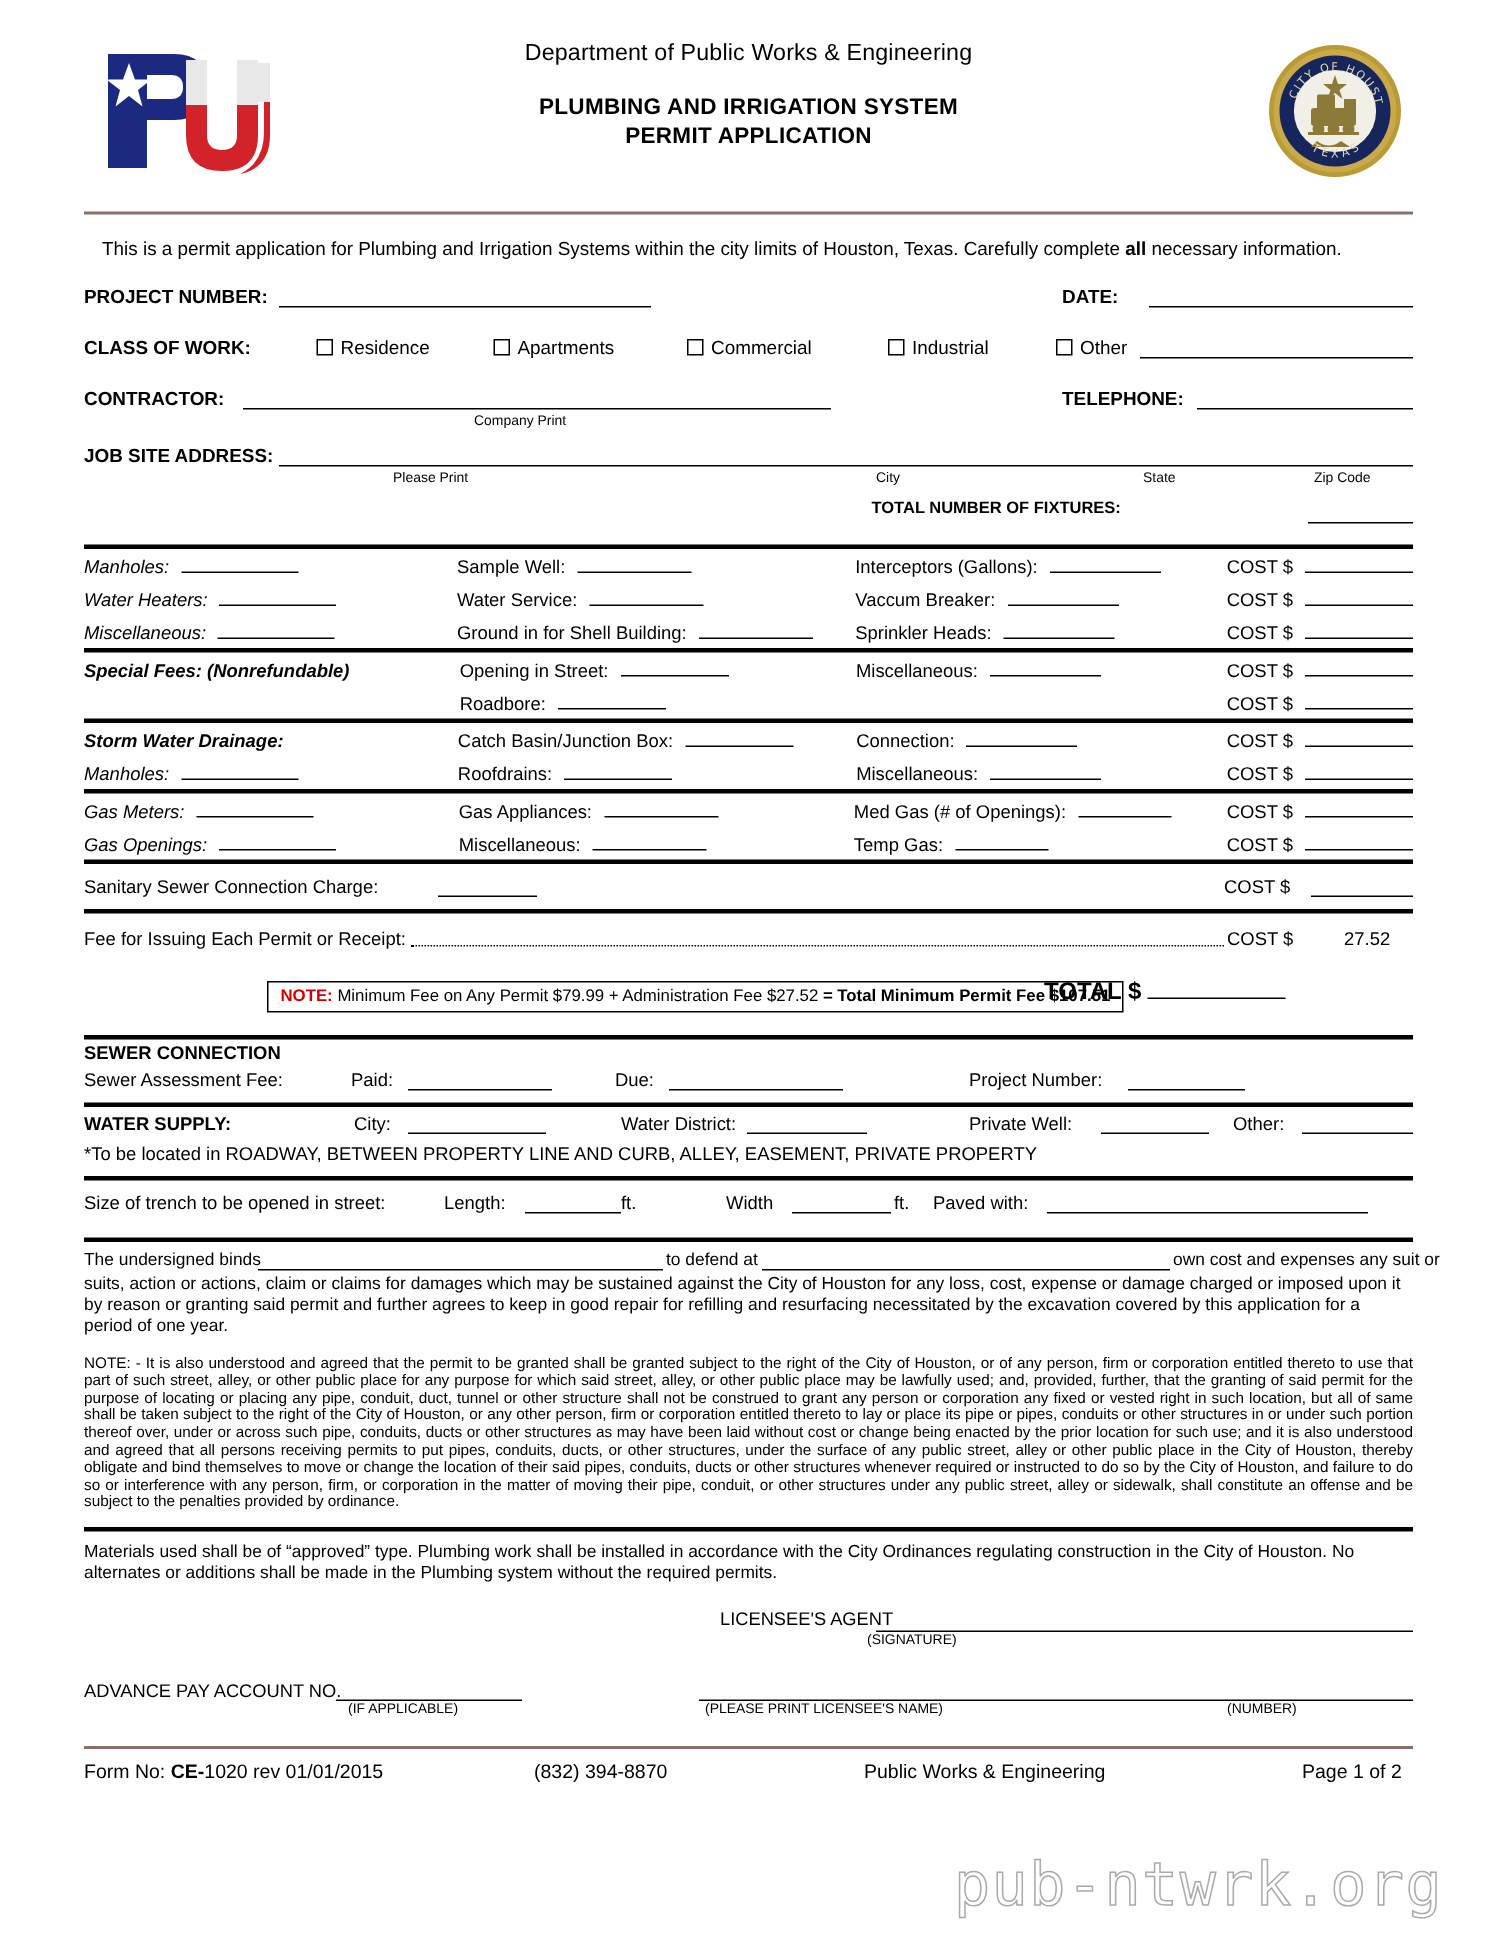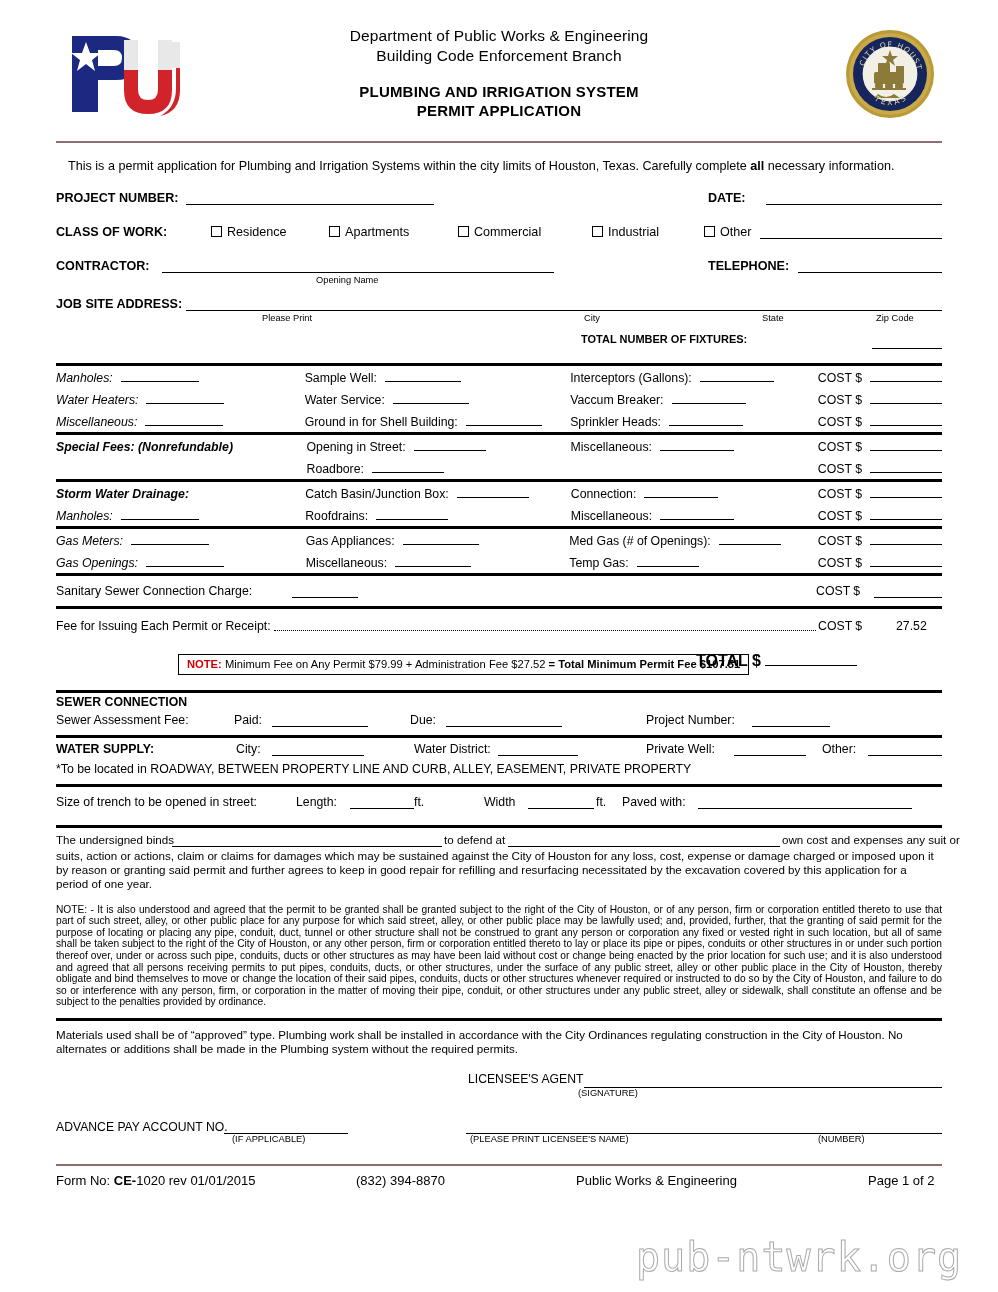--- a/index.html
+++ b/index.html
@@ -97,21 +97,20 @@
         <path d="M60 12 H74 V42 H60 Z" fill="#e8e8e8"></path>
         <path d="M94 12 H108 V42 H94 Z" fill="#e8e8e8"></path>
         <path d="M100 12 H112 V60 Q112 80 98 84 L98 60 Z" fill="#d2232a" opacity="0"></path>
         <path d="M104 14 H116 V62 Q116 84 96 88 Q112 80 112 60 V14 Z" fill="#d2232a"></path>
         <path d="M104 14 H116 V40 H104 Z" fill="#e8e8e8"></path>
       </svg>
     </div>
 
     <div class="head-text">
       <div class="head-line">Department of Public Works &amp; Engineering</div>
-      <div class="head-line">Building Code Enforcement Branch</div>
       <div class="head-title">PLUMBING AND IRRIGATION SYSTEM</div>
       <div class="head-title" style="margin-top:0">PERMIT APPLICATION</div>
     </div>
 
     <div class="seal">
       <svg viewBox="0 0 92 92" width="92" height="92">
         <circle cx="46" cy="46" r="44" fill="#b99a34"></circle>
         <circle cx="46" cy="46" r="41" fill="#c9a94a"></circle>
         <circle cx="46" cy="46" r="37" fill="#16265c"></circle>
         <circle cx="46" cy="46" r="28" fill="#f2efe6"></circle>
@@ -160,21 +159,21 @@
       <span class="abs" style="left:273px; top:0;"><span class="cbox"></span><span>Apartments</span></span>
       <span class="abs" style="left:402px; top:0;"><span class="cbox"></span><span>Commercial</span></span>
       <span class="abs" style="left:536px; top:0;"><span class="cbox"></span><span>Industrial</span></span>
       <span class="abs" style="left:648px; top:0;"><span class="cbox"></span><span>Other</span></span>
       <span class="abs ln" style="left:704px; top:2px; width:182px;"></span>
     </div>
 
     <div class="f-row" style="height:38px;">
       <span class="abs bold" style="left:0; top:0;">CONTRACTOR:</span>
       <span class="abs ln" style="left:106px; top:2px; width:392px;"></span>
-      <span class="abs small" style="left:260px; top:16px;">Opening Name</span>
+      <span class="abs small" style="left:260px; top:16px;">Company Print</span>
       <span class="abs bold" style="left:652px; top:0;">TELEPHONE:</span>
       <span class="abs ln" style="left:742px; top:2px; width:144px;"></span>
     </div>
 
     <div class="f-row" style="height:36px;">
       <span class="abs bold" style="left:0; top:0;">JOB SITE ADDRESS:</span>
       <span class="abs ln" style="left:130px; top:2px; width:756px;"></span>
       <span class="abs small" style="left:174px; top:16px;padding-left:32px;">Please Print</span>
       <span class="abs small" style="left:528px; top:16px;">City</span>
       <span class="abs small" style="left:706px; top:16px;">State</span>
@@ -344,21 +343,21 @@
     <div>suits, action or actions, claim or claims for damages which may be sustained against the City of Houston for any loss, cost, expense or damage charged or imposed upon it by reason or granting said permit and further agrees to keep in good repair for refilling and resurfacing necessitated by the excavation covered by this application for a period of one year.</div>
   </div>
 
   <div class="para para-dense" style="margin-top:12px; text-align:justify;">NOTE: - It is also understood and agreed that the permit to be granted shall be granted subject to the right of the City of Houston, or of any person, firm or corporation entitled thereto to use that part of such street, alley, or other public place for any purpose for which said street, alley, or other public place may be lawfully used; and, provided, further, that the granting of said permit for the purpose of locating or placing any pipe, conduit, duct, tunnel or other structure shall not be construed to grant any person or corporation any fixed or vested right in such location, but all of same shall be taken subject to the right of the City of Houston, or any other person, firm or corporation entitled thereto to lay or place its pipe or pipes, conduits or other structures in or under such portion thereof over, under or across such pipe, conduits, ducts or other structures as may have been laid without cost or change being enacted by the prior location for such use; and it is also understood and agreed that all persons receiving permits to put pipes, conduits, ducts, or other structures, under the surface of any public street, alley or other public place in the City of Houston, thereby obligate and bind themselves to move or change the location of their said pipes, conduits, ducts or other structures whenever required or instructed to do so by the City of Houston, and failure to do so or interference with any person, firm, or corporation in the matter of moving their pipe, conduit, or other structures under any public street, alley or sidewalk, shall constitute an offense and be subject to the penalties provided by ordinance.</div>
 
   <div class="bar" style="margin-top:10px;"></div>
 
   <div class="para" style="margin-top:7px;">Materials used shall be of “approved” type. Plumbing work shall be installed in accordance with the City Ordinances regulating construction in the City of Houston. No alternates or additions shall be made in the Plumbing system without the required permits.</div>
 
   <div class="sigblock">
-    <span class="abs" style="left:412px; top:8px;text-align:center;">LICENSEE'S AGENT</span>
+    <span class="abs" style="left:424px; top:8px;text-align:center;">LICENSEE'S AGENT</span>
     <span class="abs ln" style="left:528px; top:12px; width:358px;"></span>
     <span class="abs small" style="left:522px; top:24px;">(SIGNATURE)</span>
 
     <span class="abs" style="left:0; top:56px;">ADVANCE PAY ACCOUNT NO.</span>
     <span class="abs ln" style="left:168px; top:58px; width:124px;"></span>
     <span class="abs small" style="left:176px; top:70px;">(IF APPLICABLE)</span>
 
     <span class="abs ln" style="left:410px; top:58px; width:476px;"></span>
     <span class="abs small" style="left:414px; top:70px;">(PLEASE PRINT LICENSEE'S NAME)</span>
     <span class="abs small" style="left:762px; top:70px;">(NUMBER)</span>

